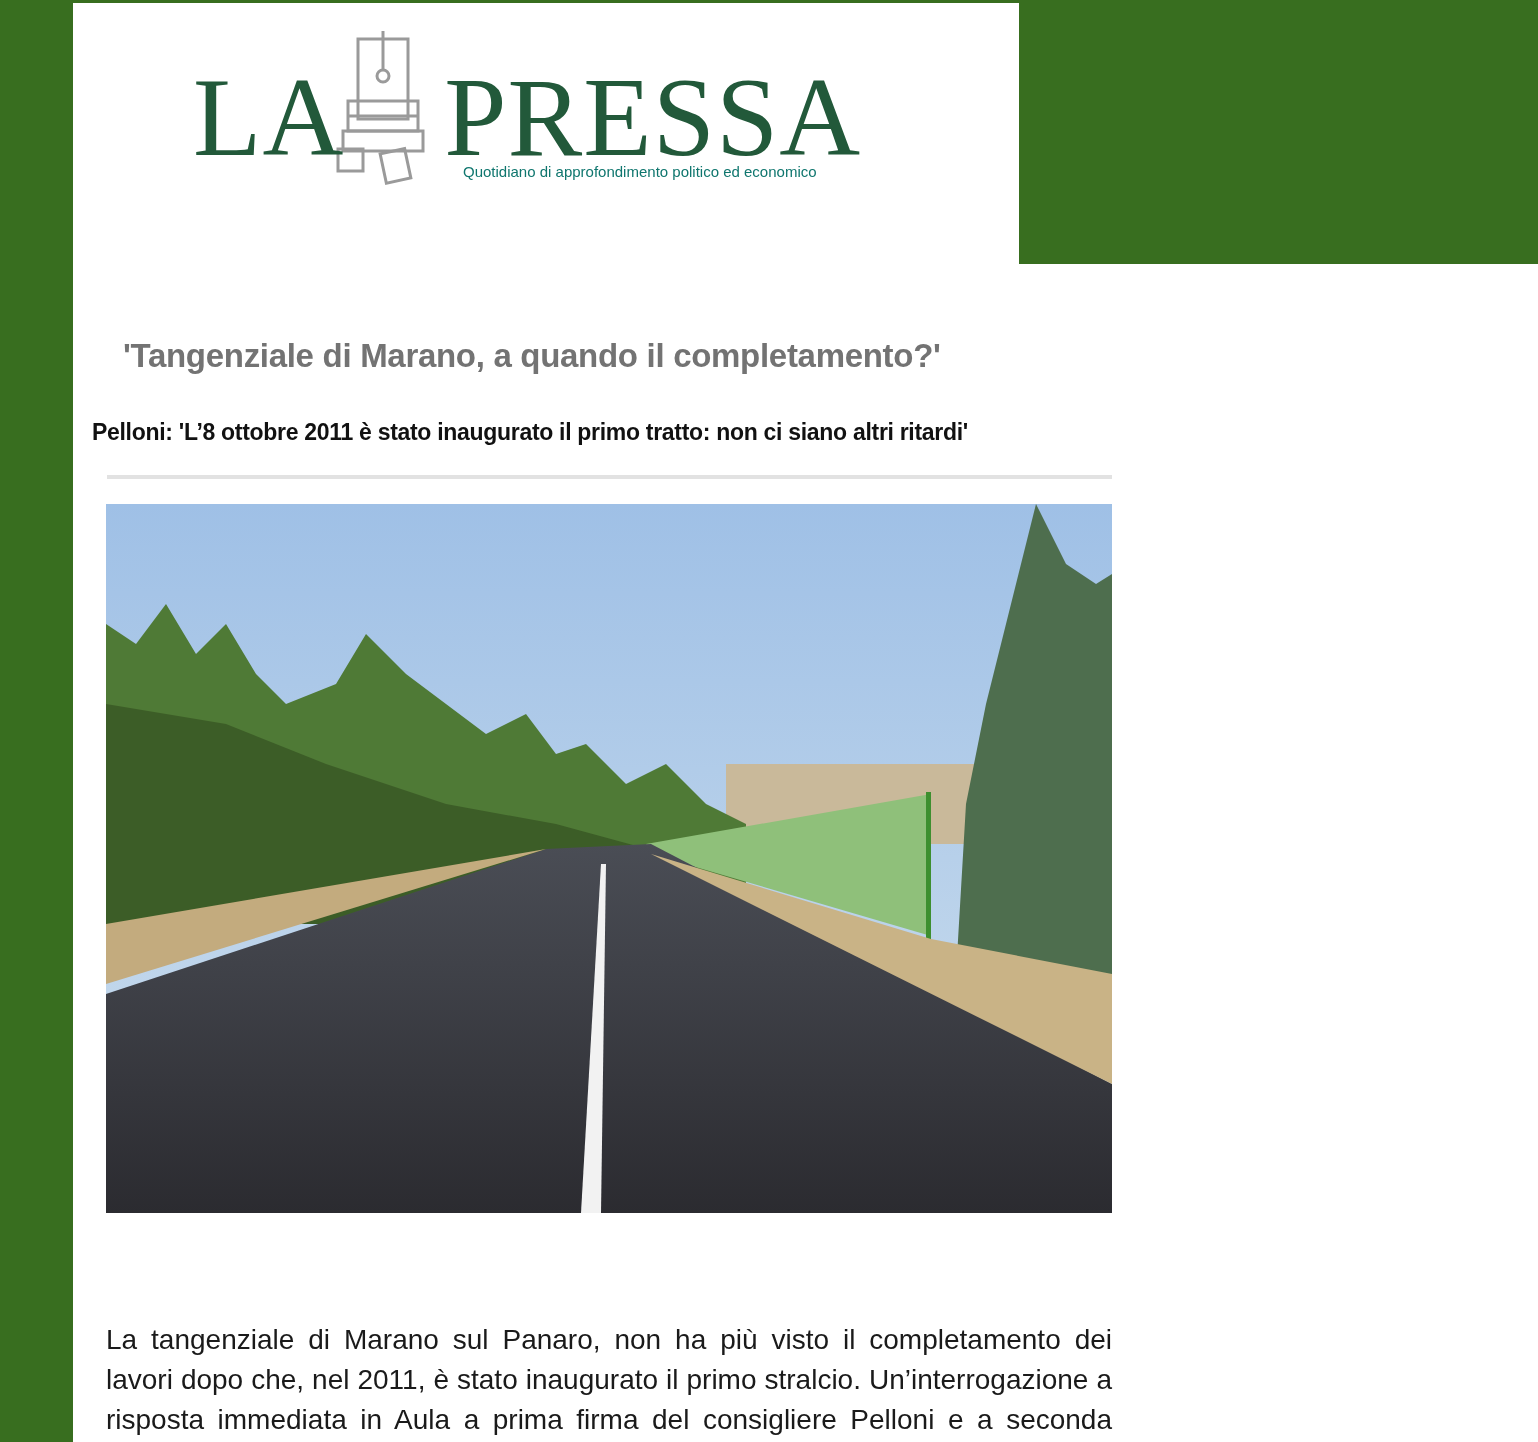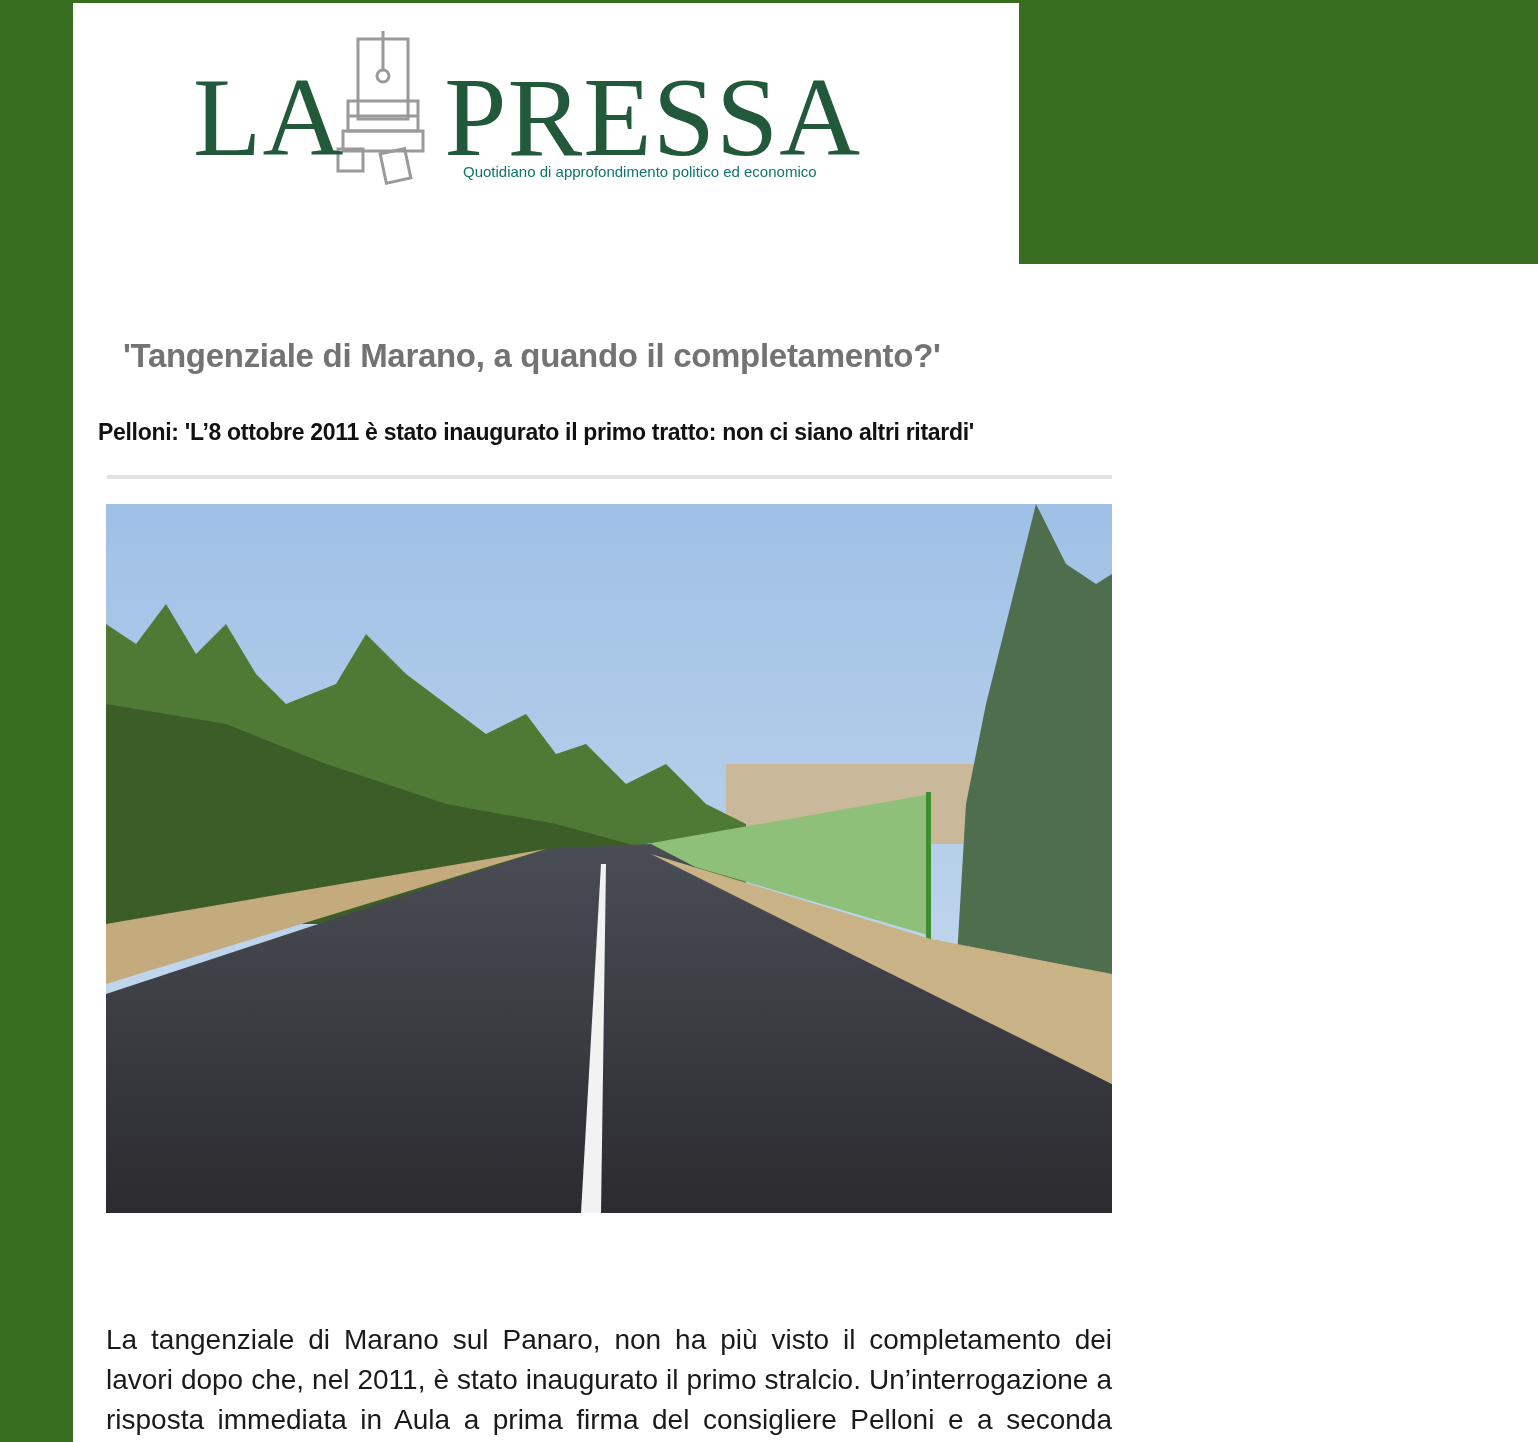--- a/index.html
+++ b/index.html
@@ -25,21 +25,21 @@
   .tagline {
     position: absolute; left: 270px; top: 132px;
     font-family: Liberation Sans, sans-serif; font-size: 15px; color: #0f766e;
   }
   .title {
     position: absolute; left: 107px; top: 321px;
     font-size: 33px; font-weight: bold; color: #737373; margin: 16px;
     letter-spacing: -0.3px;
   }
   .subtitle {
-    position: absolute; left: 98px; top: 419px;
+    position: absolute; left: 92px; top: 419px;
     font-size: 23px; font-weight: bold; color: #111; margin: 0;
     letter-spacing: -0.3px;
   }
   .divider { position: absolute; left: 107px; top: 475px; width: 1005px; height: 4px; background: #e2e2e2; }
   .photo {
     position: absolute; left: 106px; top: 504px; width: 1006px; height: 709px; overflow: hidden;
   }
   .body-text {
     position: absolute; left: 106px; top: 1320px; width: 1006px;
     font-size: 28px; line-height: 40px; color: #1a1a1a; text-align: justify; margin: 0;

